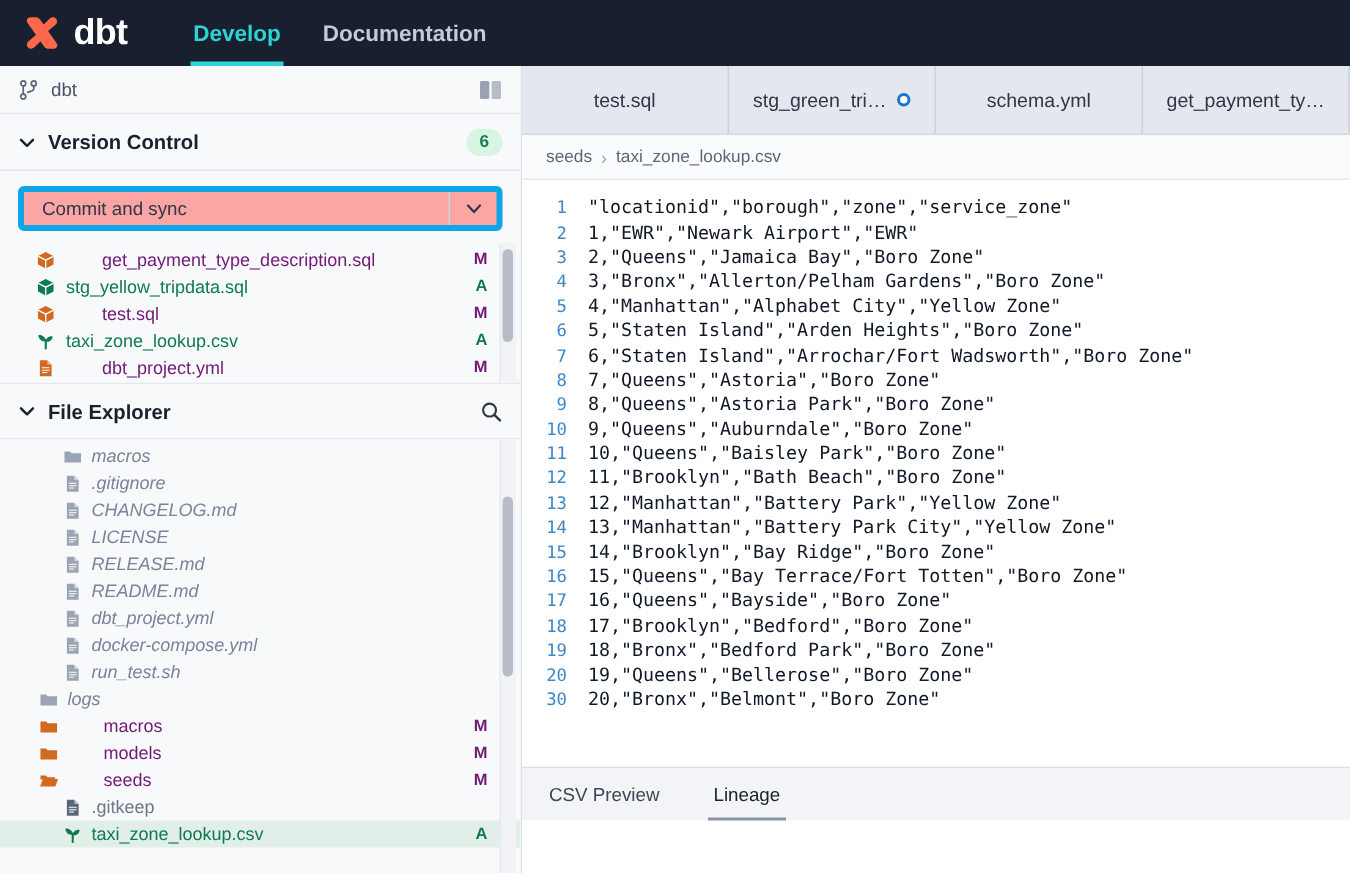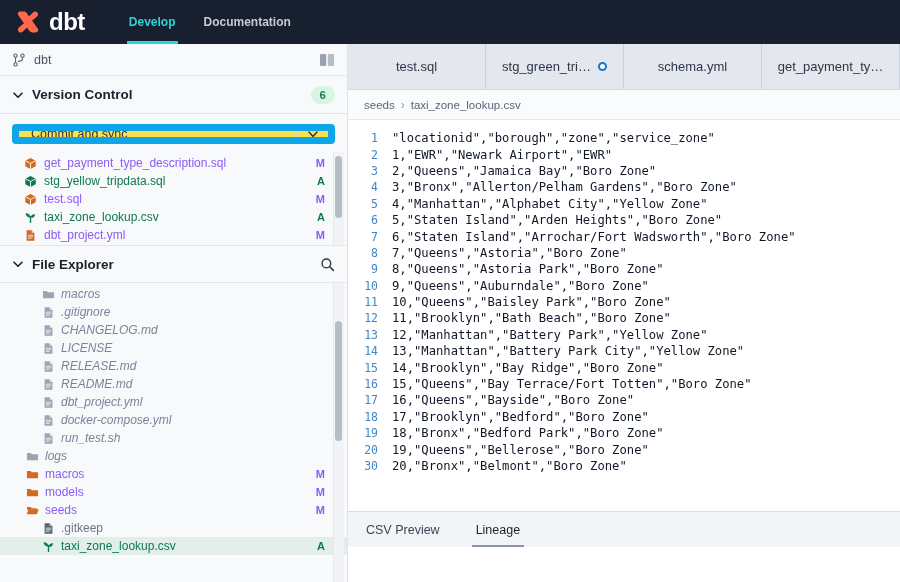--- a/index.html
+++ b/index.html
@@ -21,21 +21,21 @@
   .brand { display: flex; align-items: center; gap: 7px; margin-right: 30px; }
   .brand .logo-x { width: 28px; height: 28px; display: block; }
   .brand .wordmark {
     color: #ffffff; font-size: 24px; font-weight: 700; letter-spacing: -0.5px;
     line-height: 1;
   }
   .navitems { display: flex; align-items: stretch; height: 44px; }
   .navitem {
     display: flex; align-items: center; gap: 5px;
     padding: 0 14px; height: 44px;
-    color: #c4cbd8; font-size: 12px; font-weight: 700;
+    color: #c4cbd8; font-size: 15px; font-weight: 700;
     cursor: pointer; position: relative;
   }
   .navitem.active { color: #2dd4d4; }
   .navitem.active::after {
     content: ""; position: absolute; left: 12px; right: 12px; bottom: 0;
     height: 3px; background: #2dd4d4;
   }
   .caret-d {
     width: 0; height: 0; border-left: 4px solid transparent;
     border-right: 4px solid transparent; border-top: 5px solid currentColor;
@@ -77,22 +77,22 @@
   .section-head .spacer { flex: 1; }
   .count-badge {
     background: #d6f5e3; color: #1e7d52;
     font-size: 11.5px; font-weight: 600;
     border-radius: 11px; padding: 3px 9px; min-width: 24px; text-align: center;
   }
   .search-ico { width: 15px; height: 15px; cursor: pointer; }
 
   .commit-box-wrap { padding: 10px 12px 8px 12px; background: #f8f9fb; }
   .commit-box {
-    height: 20px; display: flex; align-items: stretch;
-    border: 7px solid #0ea5e9; border-radius: 4px; background: #fde047;
+    height: 30px; display: flex; align-items: stretch;
+    border: 4px solid #0ea5e9; border-radius: 4px; background: #fca5a5;
     overflow: hidden;
   }
   .commit-box .label {
     flex: 1; display: flex; align-items: center; padding: 0 12px;
     font-size: 12.5px; color: #2d3748;
   }
   .commit-box .split {
     width: 32px; display: flex; align-items: center; justify-content: center;
     border-left: 1px solid #cfd6e0; cursor: pointer;
   }
@@ -102,21 +102,21 @@
     background: #f8f9fb; padding-top: 2px;
   }
   .file-row {
     height: 18px; display: flex; align-items: center;
     padding-left: 24px; padding-right: 22px; font-size: 12px;
     cursor: pointer; white-space: nowrap;
   }
   .file-row .ico { width: 13px; height: 13px; margin-right: 7px; flex: 0 0 13px; }
   .file-row .nm { flex: 1; overflow: hidden; text-overflow: ellipsis; }
   .file-row .st { font-size: 11px; font-weight: 700; flex: 0 0 auto; }
-  .c-orange { color: #8b5cf6; }
+  .c-orange { color: #701a75; margin-left: 24px; }
   .c-green  { color: #0d7a4f; }
   .c-grey   { color: #6b7687; }
 
   .vscroll {
     position: absolute; right: 5px; width: 7px; border-radius: 4px;
     background: #b7bdc7;
   }
   .vtrack {
     position: absolute; right: 3px; top: 0; bottom: 0; width: 11px;
     background: #f1f3f6; border-left: 1px solid #e6e9ef;

